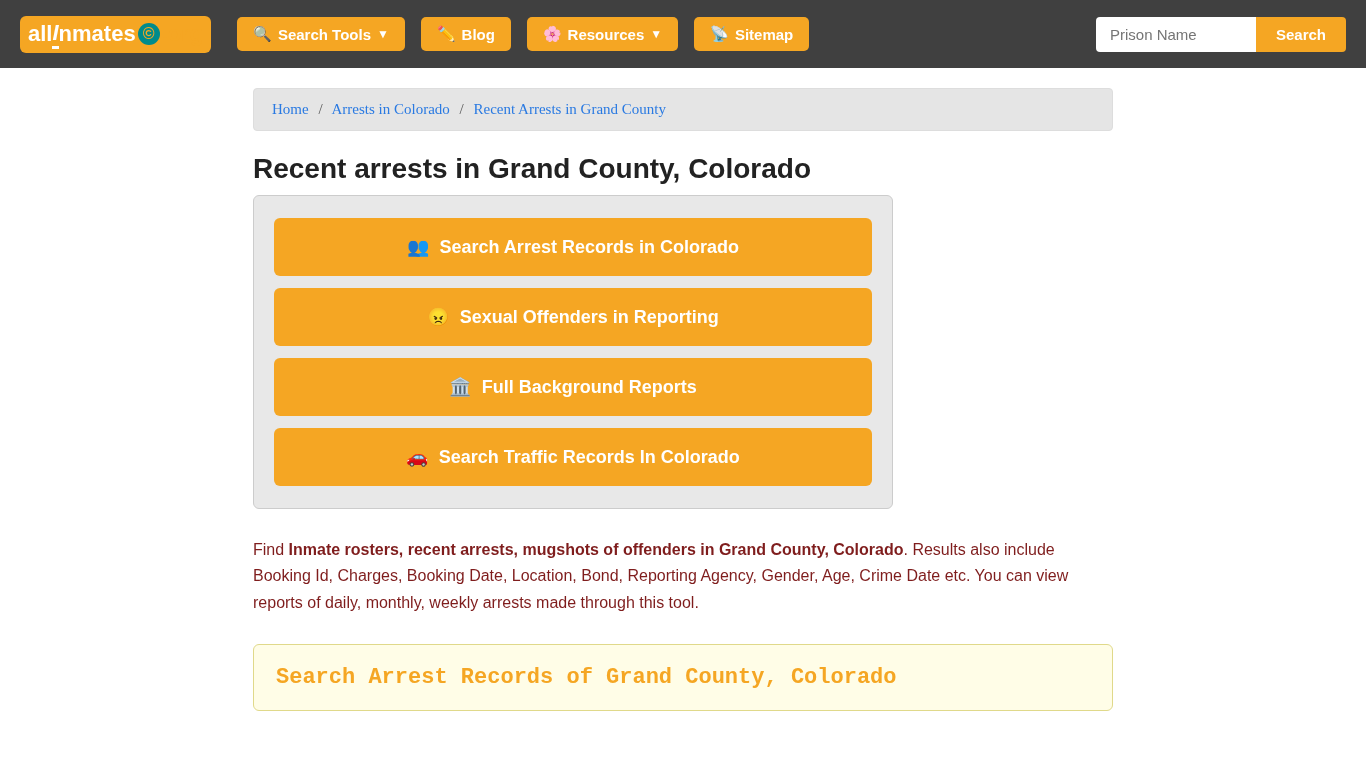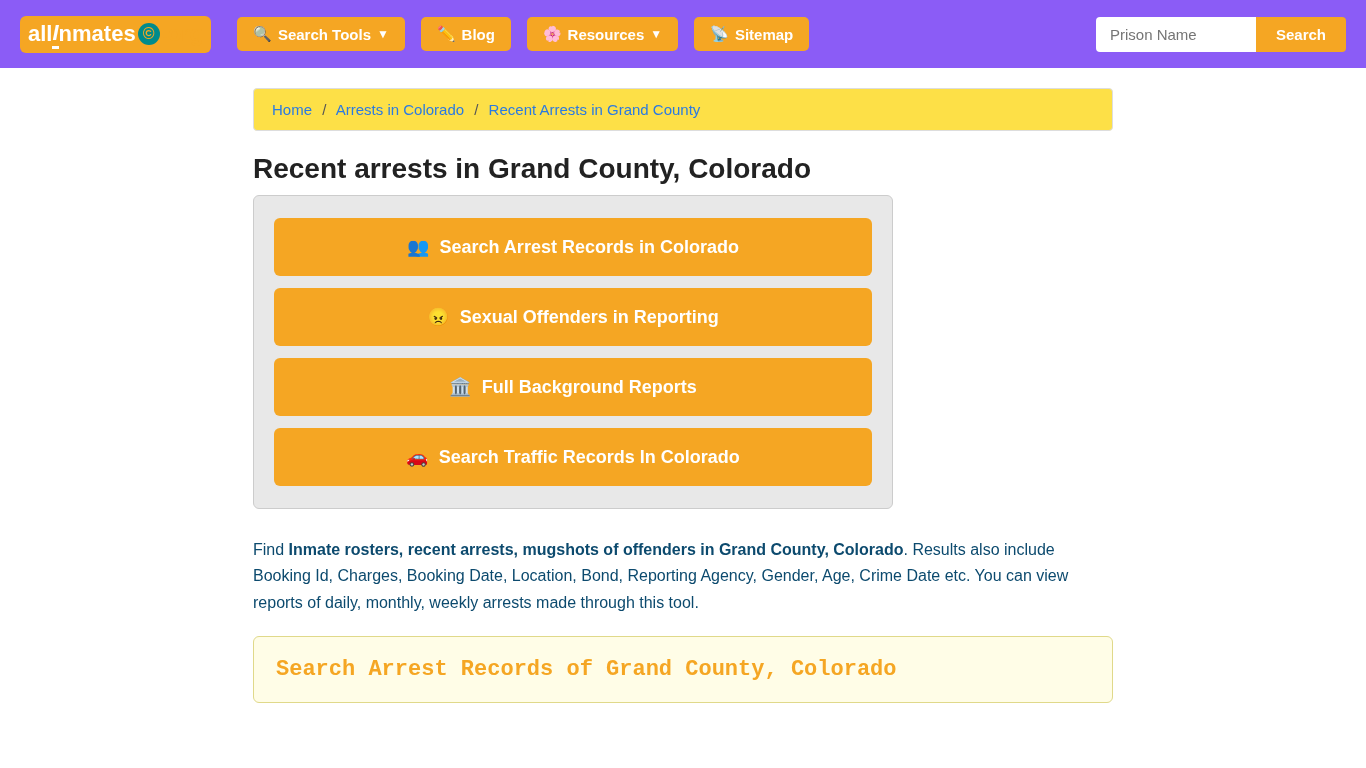--- a/index.html
+++ b/index.html
@@ -1,20 +1,20 @@
 <!DOCTYPE html>
 <html><head>
   <meta charset="utf-8">
   <style>
     * { margin: 0; padding: 0; box-sizing: border-box; }
     body { font-family: Arial, sans-serif; font-size: 16px; color: #222; background: #fff; }
 
     
     header {
-      background-color: #8b5cf6;
+      background-color: #404040;
       padding: 10px 20px;
       display: flex;
       align-items: center;
       gap: 16px;
       height: 68px;
     }
     .logo-wrap {
       display: flex;
       align-items: center;
       margin-right: 10px;
@@ -63,26 +63,27 @@
 
     
     main {
       max-width: 900px;
       margin: 0 auto;
       padding: 20px 20px 40px;
     }
 
     
     .breadcrumb {
-      background: #fde047;
+      background: #e5e5e5;
       border: 1px solid #ddd;
       padding: 12px 18px;
       border-radius: 4px;
       margin-bottom: 22px;
       font-size: 15px;
+      font-family: Liberation Serif, serif;
     }
     .breadcrumb a {
       color: #2a7ae2;
       text-decoration: none;
     }
     .breadcrumb .sep { color: #555; margin: 0 6px; }
     .breadcrumb .current { color: #2a7ae2; }
 
     
     .page-title {
@@ -118,22 +119,22 @@
       align-items: center;
       justify-content: center;
       gap: 10px;
       width: 100%;
     }
 
     
     .description {
       font-size: 16px;
       line-height: 1.65;
-      color: #0c4a6e;
-      margin-bottom: 20px;
+      color: #7f1d1d;
+      margin-bottom: 28px;
     }
     .description strong { font-weight: bold; }
 
     
     .search-section {
       background: #fffde7;
       border: 1px solid #e0d98a;
       border-radius: 6px;
       padding: 20px 22px;
       font-family: Liberation Mono, monospace;

